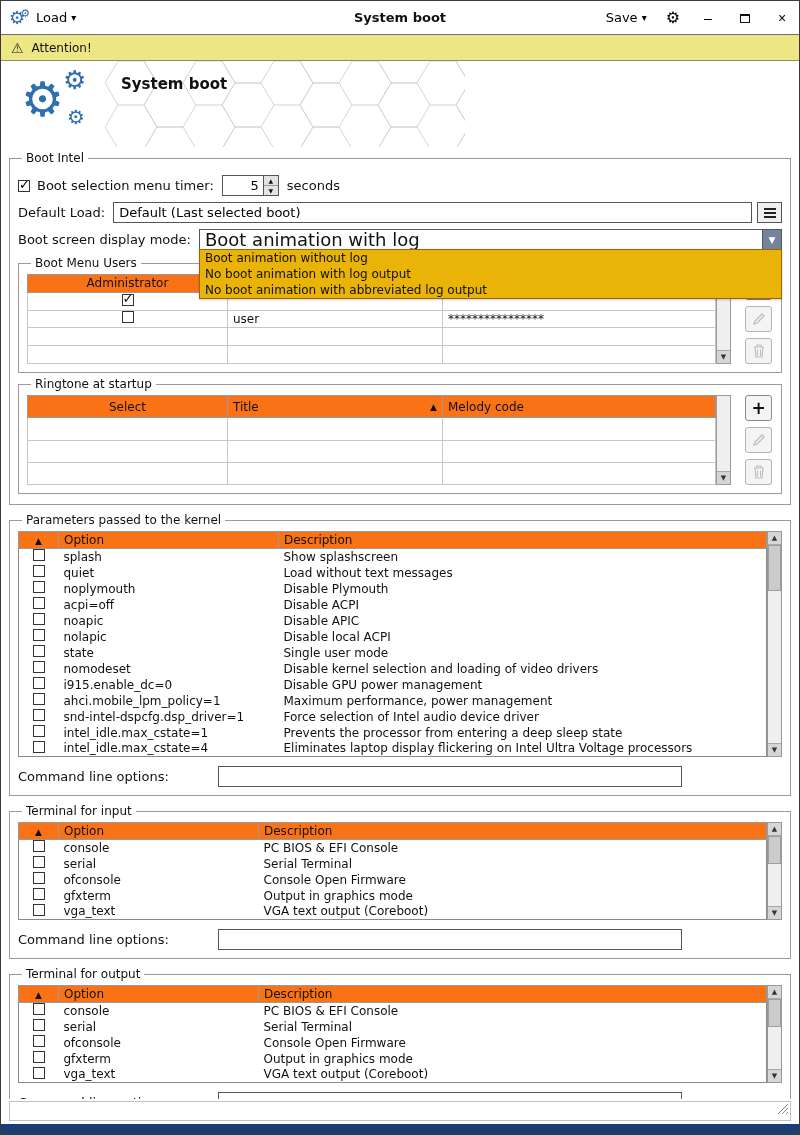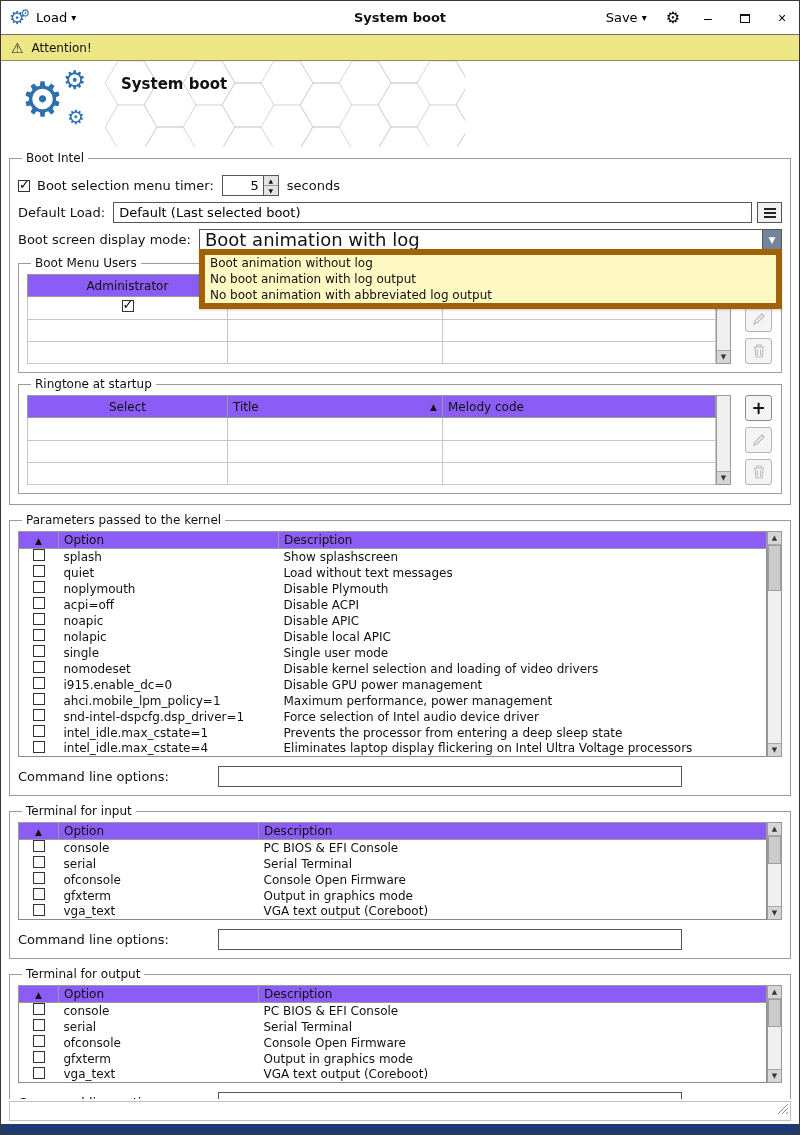--- a/index.html
+++ b/index.html
@@ -64,29 +64,29 @@
                 padding:0 5px; outline:none; }
   input.text-input.grow { width:100%; }
 
   .menu-btn { width:25px; height:21px; border:1px solid #555; background:#f0f0f0; margin-left:5px;
               display:flex; align-items:center; justify-content:center; cursor:pointer; }
 
   .combo { position:relative; border:1px solid #555; height:21px; background:#fff; display:flex; align-items:center; }
   .combo-text { flex:1; padding:0 5px; font-size:18px; white-space:nowrap; overflow:hidden; }
   .combo-btn { width:19px; align-self:stretch; background:#74849b; color:#fff; display:flex;
                align-items:center; justify-content:center; font-size:9px; border-left:1px solid #555; cursor:pointer; }
-  .dropdown { position:absolute; top:100%; left:-1px; right:-1px; background:#fef9c3;
-              border:6px solid #a16207; z-index:50; box-shadow:0 1px 2px rgba(0,0,0,.2); }
+  .dropdown { position:absolute; top:100%; left:-1px; right:-1px; background:#eab308;
+              border:1px solid #a16207; z-index:50; box-shadow:0 1px 2px rgba(0,0,0,.2); }
   .dd-item { height:16px; line-height:16px; padding:0 5px; font-size:12px; white-space:nowrap; cursor:pointer; }
 
   .table-area { display:flex; align-items:stretch; }
   .tbl-wrap { flex:1; display:flex; }
   table.grid { border-collapse:collapse; table-layout:fixed; width:100%; font-size:12px;
                border:1px solid #8a8a8a; background:#fff; }
-  table.grid th { background:#8b5cf6; border:1px solid #9a9a9a; font-weight:normal; text-align:left;
+  table.grid th { background:#f97316; border:1px solid #9a9a9a; font-weight:normal; text-align:left;
                   padding:0 5px; height:17px; font-size:12px; }
   table.grid th.c, table.grid td.c { text-align:center; }
   table.bordered td { border:1px solid #c6c6c6; height:17px; padding:0 5px; }
   table.plain td { border:none; height:16px; padding:0 5px; white-space:nowrap; overflow:hidden; }
   .sort-icon { font-size:9px; }
   th .th-flex { display:flex; align-items:center; justify-content:space-between; }
 
   .vscroll { width:15px; background:#efefef; border:1px solid #999; border-left:1px solid #999;
              display:flex; flex-direction:column; flex:0 0 auto; }
   .vs-btn { height:13px; background:#d6d6d6; text-align:center; font-size:7px; line-height:13px;
@@ -218,20 +218,25 @@
               <tbody>
                   <tr>
                 <th class="c">Administrator</th>
                 <th></th>
                 <th></th>
               </tr>
               <tr>
                 <td class="c"><span class="cb checked"></span></td>
                 <td></td>
                 <td></td>
+              </tr>
+              <tr>
+                <td class="c"><span class="cb"></span></td>
+                <td>user</td>
+                <td>****************</td>
               </tr>
               <tr>
                     <td></td>
                     <td></td>
                     <td></td>
                   </tr>
               <tr>
                     <td></td>
                     <td></td>
                     <td></td>
@@ -367,26 +372,26 @@
 
               <tr>
                 <td class="c"><span class="cb"></span></td>
                 <td>noapic</td>
                 <td>Disable APIC</td>
               </tr>
 
               <tr>
                 <td class="c"><span class="cb"></span></td>
                 <td>nolapic</td>
-                <td>Disable local APIC</td>
-              </tr>
-
-              <tr>
-                <td class="c"><span class="cb"></span></td>
-                <td>single</td>
+                <td>Disable local ACPI</td>
+              </tr>
+
+              <tr>
+                <td class="c"><span class="cb"></span></td>
+                <td>state</td>
                 <td>Single user mode</td>
               </tr>
 
               <tr>
                 <td class="c"><span class="cb"></span></td>
                 <td>nomodeset</td>
                 <td>Disable kernel selection and loading of video drivers</td>
               </tr>
 
               <tr>

